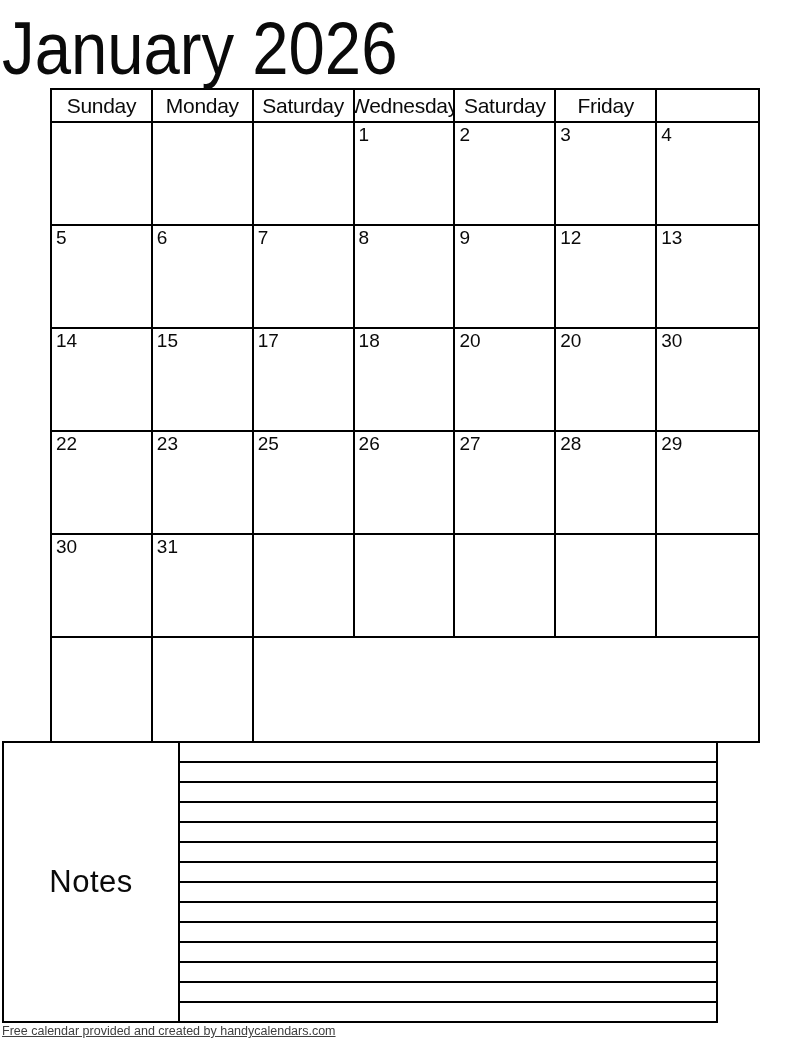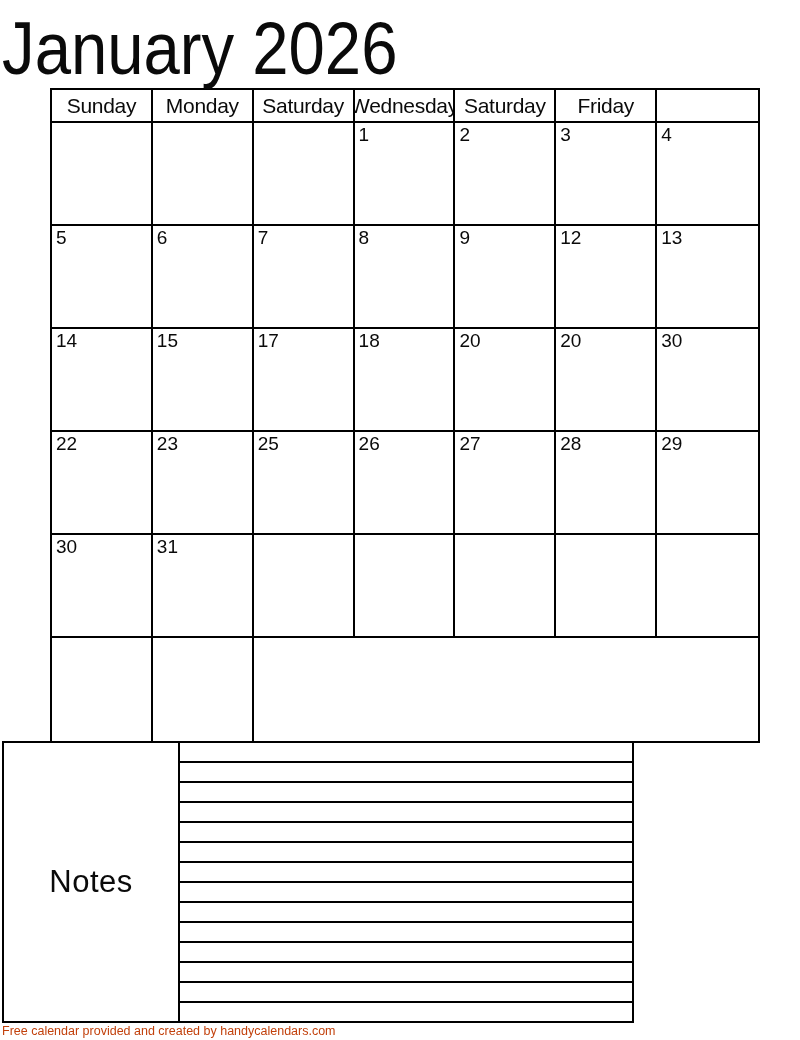--- a/index.html
+++ b/index.html
@@ -68,21 +68,21 @@
     padding: 2px 3px 0 4px;
     text-align: left;
     line-height: 1.1;
   }
 
   
   .notes {
     position: absolute;
     left: 2px;
     top: 741px;
-    width: 632px;
+    width: 716px;
     height: 282px;
     box-sizing: border-box;
     border: 2px solid #000000;
     display: flex;
     background: #ffffff;
   }
   .notes-label-box {
     width: 176px;
     box-sizing: border-box;
     border-right: 2px solid #000000;
@@ -105,22 +105,23 @@
   }
   .note-row:last-child { border-bottom: none; }
 
   
   .footer {
     position: absolute;
     left: 2px;
     top: 1025px;
     font-size: 12.5px;
     line-height: 1.1;
-    color: #c2410c;
+    color: #404040;
     white-space: nowrap;
+    text-decoration: underline;
   }
 </style>
 </head>
 <body>
 
 <div class="title">January 2026</div>
 
 <div class="calendar">
   <div class="day-header">Sunday</div>
   <div class="day-header">Monday</div>

